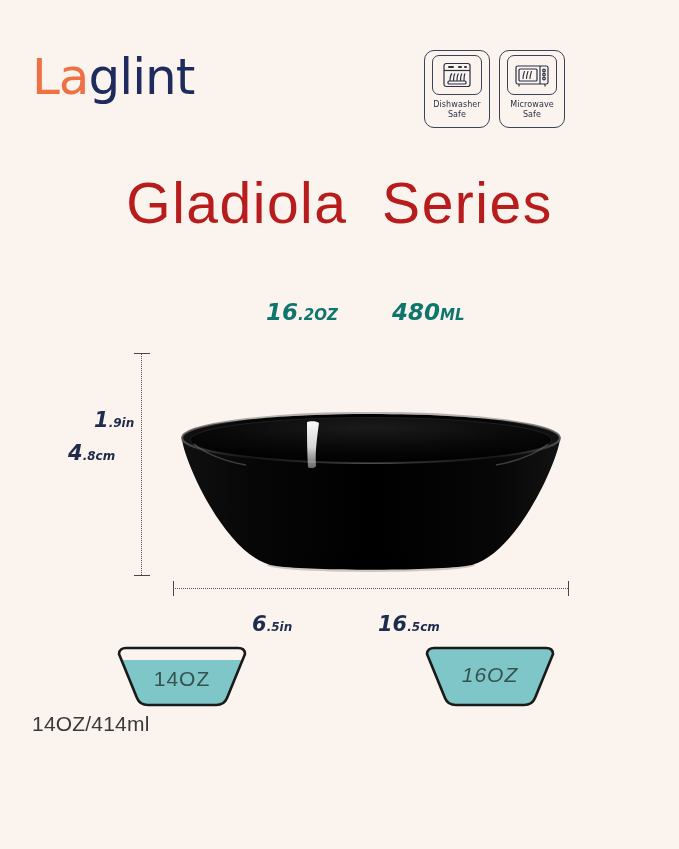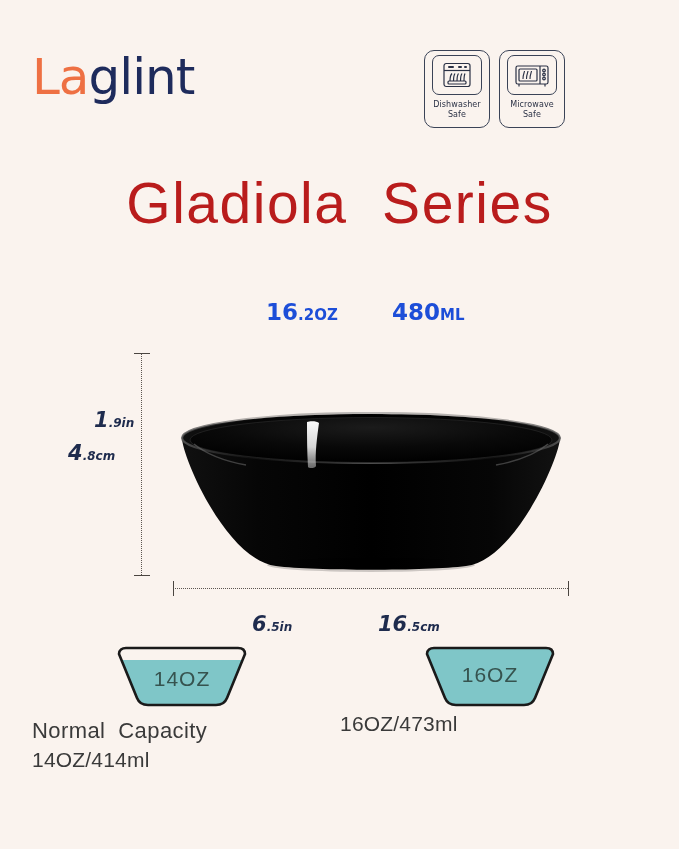--- a/index.html
+++ b/index.html
@@ -90,22 +90,23 @@
     font-weight: 300;
     color: #b91c1c;
     letter-spacing: 1.5px;
     white-space: pre;
   }
 
   
   .vol {
     position: absolute;
     font-family: "DejaVu Sans", sans-serif;
+    font-style: italic;
     font-weight: 700;
-    color: #1d4ed8;
+    color: #0f766e;
     white-space: nowrap;
   }
   .vol .big { font-size: 23px; }
   .vol .small { font-size: 15px; }
   #vol-oz  { left: 266px; top: 299px; }
   #vol-ml  { left: 392px; top: 299px; }
 
   
   #dim-v-line {
     position: absolute;
@@ -166,21 +167,21 @@
   }
 
   
   .cap-panel {
     position: absolute;
     top: 646px;
     width: 300px;
     text-align: left;
   }
   #cap-normal  { left: 32px; }
-  #cap-maximum { left: 340px; }
+  #cap-maximum { left: 340px; font-style: italic; }
   .cap-icon {
     width: 150px;
     height: 62px;
     margin: 0 auto;
     display: block;
   }
   .cap-title {
     margin-top: 10px;
     font-family: "Liberation Sans", sans-serif;
     font-size: 22px;
@@ -344,35 +345,33 @@
                    L120 52 C118 57 114 59 109 59 L41 59
                    C36 59 32 57 30 52 Z"></path>
         </clipPath>
       </defs>
       <rect x="0" y="14" width="150" height="48" fill="#7FC6C8" clip-path="url(#clipNormal)"></rect>
       <path d="M12 8 C12 4 15 2 19 2 L131 2 C135 2 138 4 138 8
                L120 52 C118 57 114 59 109 59 L41 59
                C36 59 32 57 30 52 Z" fill="none" stroke="#1A1A1A" stroke-width="2.6"></path>
       <text x="75" y="40" text-anchor="middle" font-family="Liberation Sans, sans-serif" font-size="21" font-weight="300" fill="#36534F" letter-spacing="1">14OZ</text>
     </svg>
-    <div class="cap-title">Normal  Capacity</div>
     <div class="cap-sub">14OZ/414ml</div>
   </div>
 
   <div class="cap-panel" id="cap-maximum">
     <svg class="cap-icon" viewBox="0 0 150 62">
       <defs>
         <clipPath id="clipMax">
           <path d="M12 8 C12 4 15 2 19 2 L131 2 C135 2 138 4 138 8
                    L120 52 C118 57 114 59 109 59 L41 59
                    C36 59 32 57 30 52 Z"></path>
         </clipPath>
       </defs>
       <rect x="0" y="0" width="150" height="62" fill="#7FC6C8" clip-path="url(#clipMax)"></rect>
       <path d="M12 8 C12 4 15 2 19 2 L131 2 C135 2 138 4 138 8
                L120 52 C118 57 114 59 109 59 L41 59
                C36 59 32 57 30 52 Z" fill="none" stroke="#1A1A1A" stroke-width="2.6"></path>
       <text x="75" y="36" text-anchor="middle" font-family="Liberation Sans, sans-serif" font-size="21" font-weight="300" fill="#36534F" letter-spacing="1">16OZ</text>
     </svg>
-    <div class="cap-sub">16OZ/473ml</div>
   </div>
 
 </div>
 
 </body></html>

